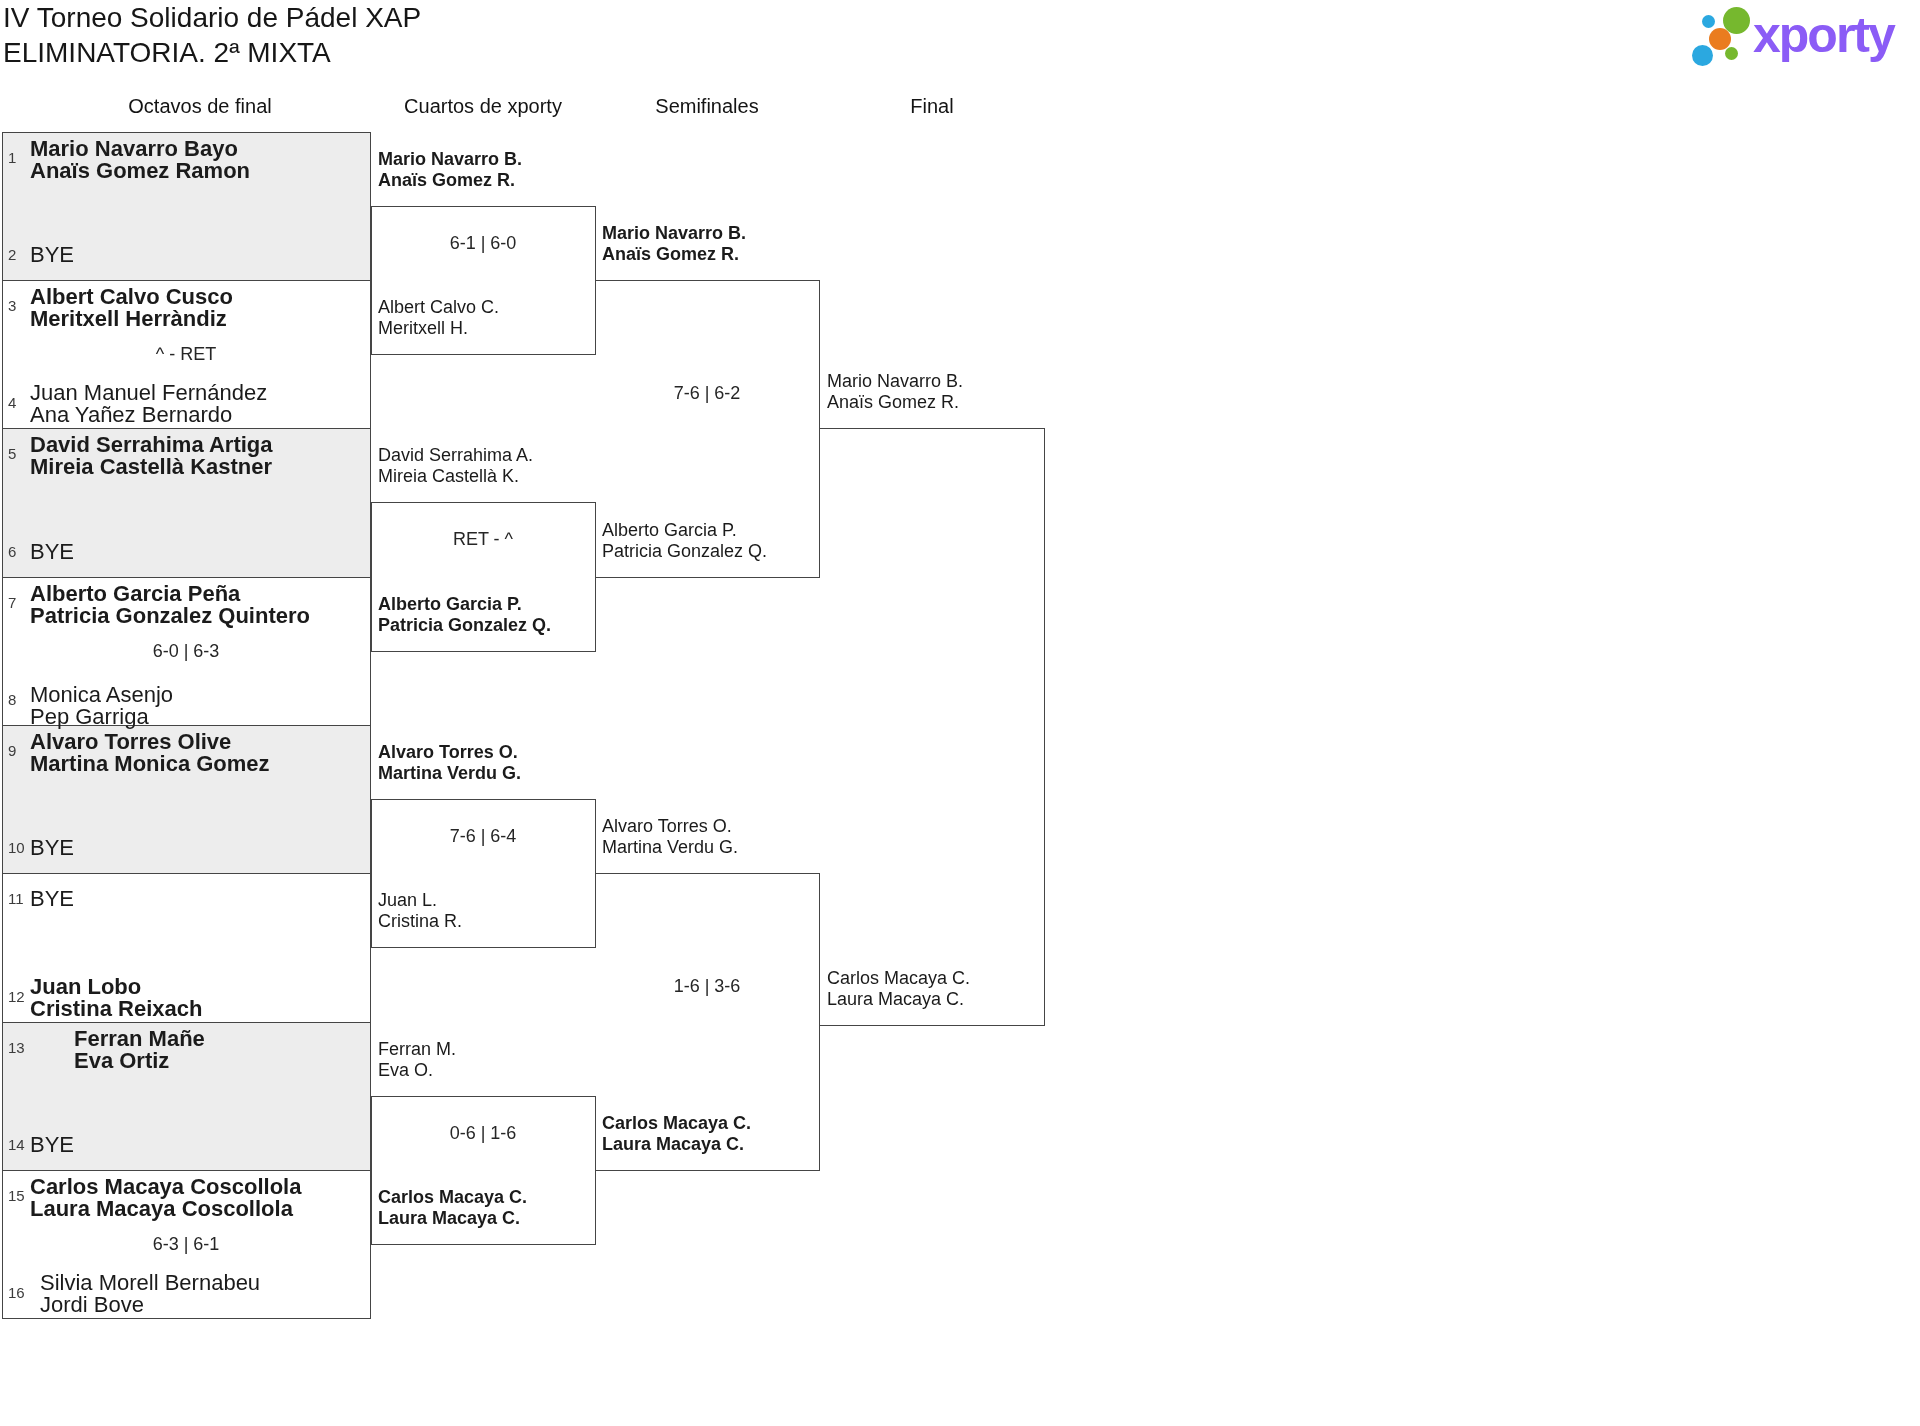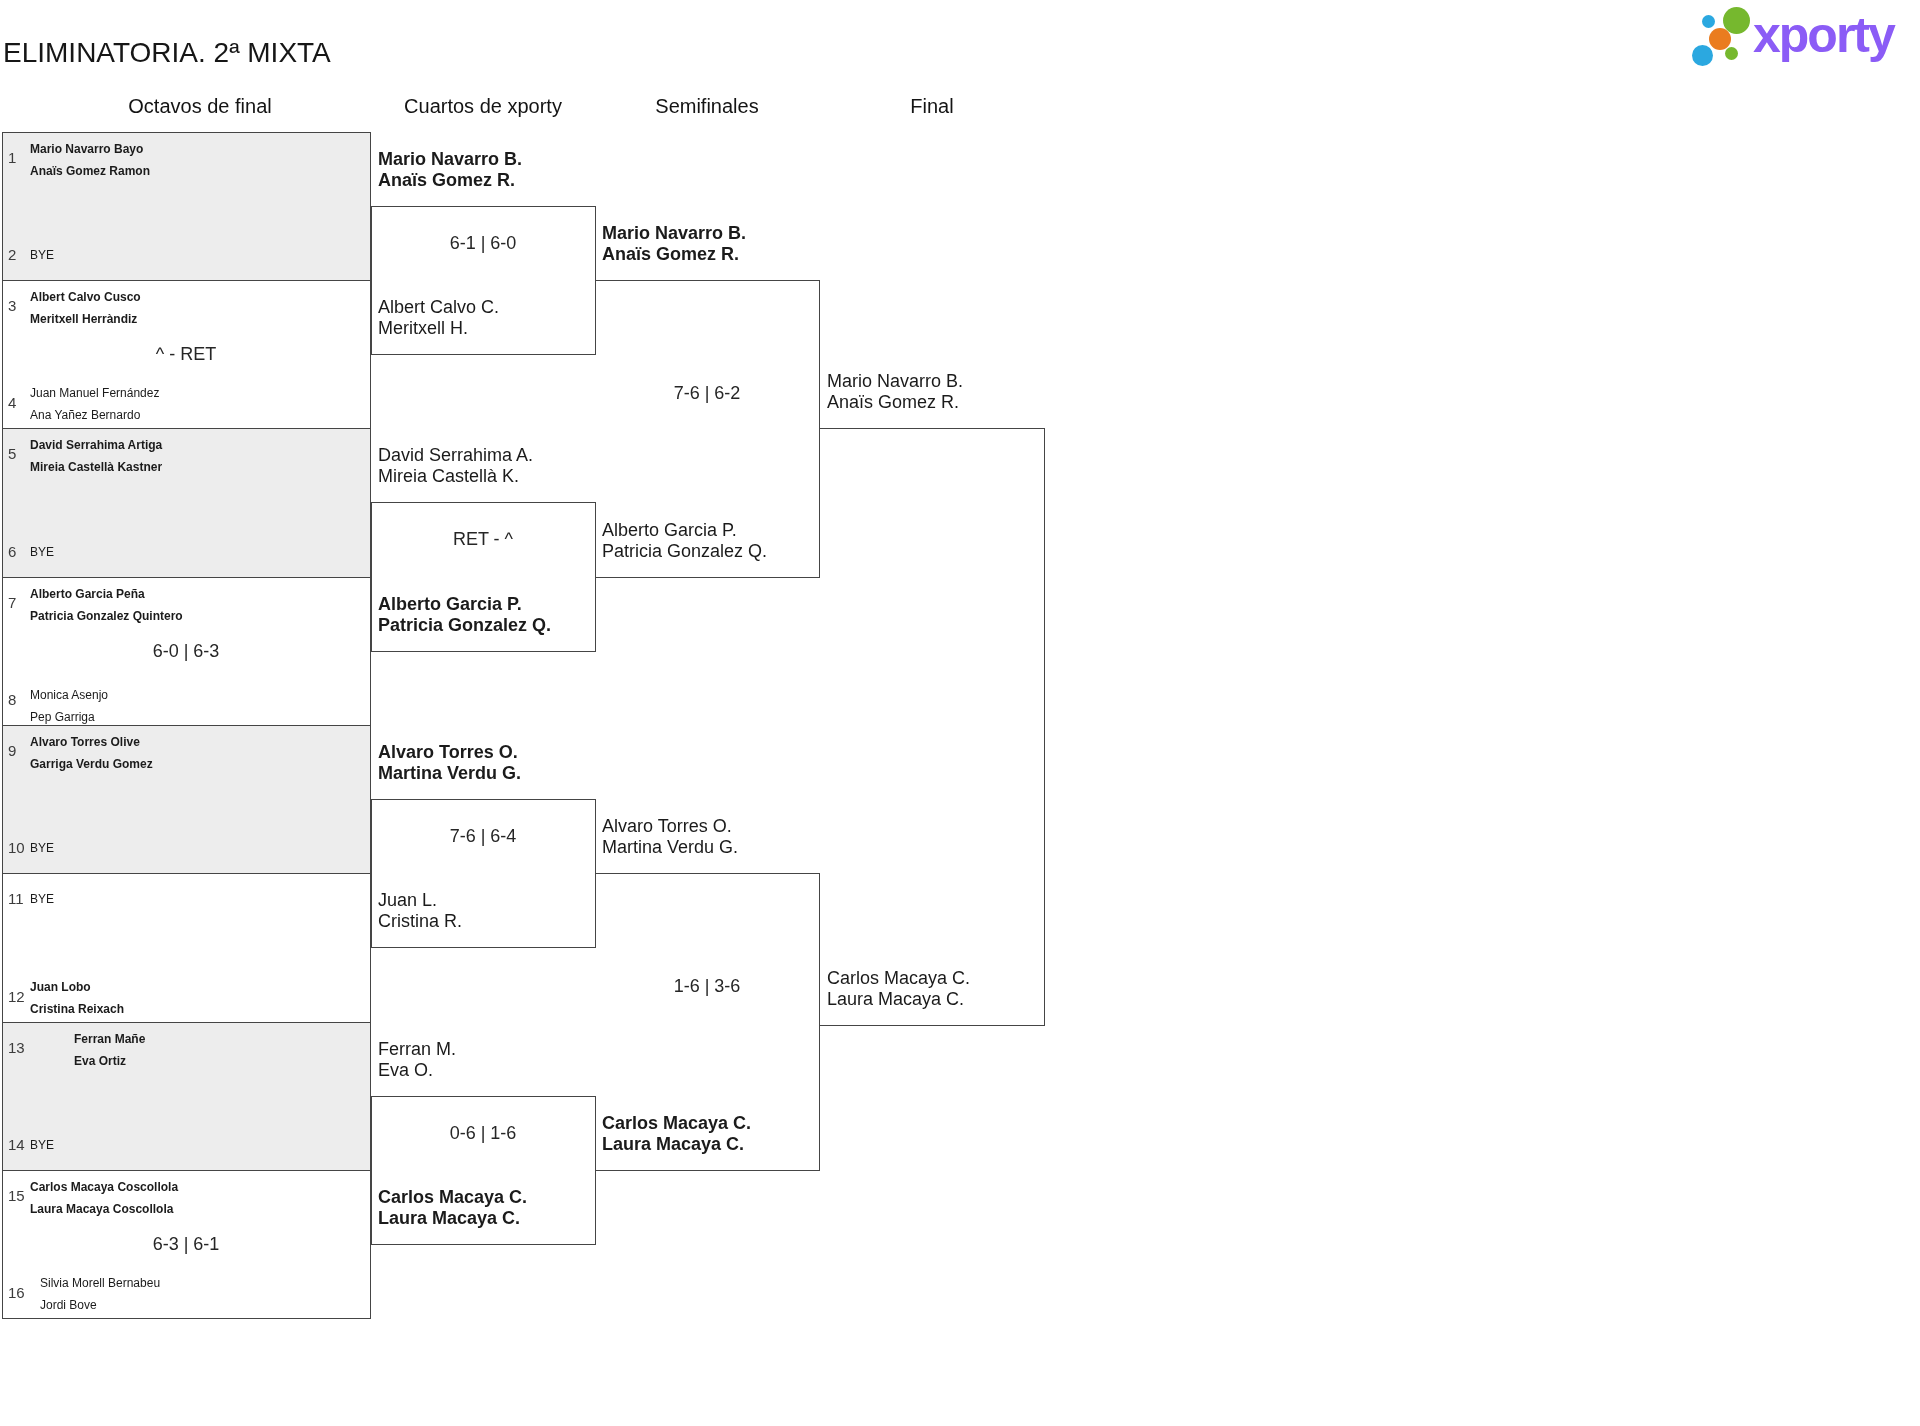--- a/index.html
+++ b/index.html
@@ -10,34 +10,35 @@
   
   .title1{left:3px;top:2px;font-size:28px;font-weight:500;color:#161616;white-space:nowrap;}
   .title2{left:3px;top:37px;font-size:28px;font-weight:500;color:#161616;white-space:nowrap;}
   .colh{top:95px;font-size:20px;color:#141414;transform:translateX(-50%);white-space:nowrap;}
   
   .cell{left:2px;width:369px;border:1px solid #454545;box-sizing:border-box;background:#fff;}
   .cell.sh{background:#ededed;}
   .qbox{left:371px;width:225px;border:1px solid #454545;box-sizing:border-box;background:transparent;}
   .obox{border:1px solid #454545;border-left:none;box-sizing:border-box;background:transparent;}
   
-  .name{font-size:12px;line-height:22px;white-space:nowrap;color:#1b1b1b;}
+  .name{font-size:22px;line-height:22px;white-space:nowrap;color:#1b1b1b;}
   .adv{font-size:18px;line-height:21px;white-space:nowrap;color:#1b1b1b;}
   .b{font-weight:700;}
   .seed{font-size:15px;line-height:22px;color:#3c3c3c;white-space:nowrap;}
   .score{font-size:18px;color:#262626;transform:translate(-50%,-50%);white-space:nowrap;}
   
   .dot{border-radius:50%;}
   .wordmark{left:1753px;top:6px;font-size:50px;font-weight:700;letter-spacing:-2px;color:#8b5cf6;white-space:nowrap;}
 </style>
 </head>
 <body>
 
 <div id="stage">
 
+  <div class="abs title1">IV Torneo Solidario de Pádel XAP</div>
   <div class="abs title2">ELIMINATORIA. 2ª MIXTA</div>
 
   <div>
     <div class="abs dot" style="left:1702px;top:15px;width:13px;height:13px;background:#2ba8e0;"></div>
     <div class="abs dot" style="left:1723px;top:7px;width:27px;height:27px;background:#76b82e;"></div>
     <div class="abs dot" style="left:1709px;top:28px;width:22px;height:22px;background:#ea7c1f;"></div>
     <div class="abs dot" style="left:1692px;top:45px;width:21px;height:21px;background:#2ba8e0;"></div>
     <div class="abs dot" style="left:1725px;top:47px;width:13px;height:13px;background:#76b82e;"></div>
     <div class="abs wordmark">xporty</div>
   </div>
@@ -102,21 +103,21 @@
   <div class="abs score" style="left:186px;top:651px;">6-0 | 6-3</div>
   <div class="abs seed" style="left:8px;top:689px;">8</div>
   <div class="abs name" style="left:30px;top:684px;">
     <div>Monica Asenjo</div>
     <div>Pep Garriga</div>
   </div>
 
   <div class="abs seed" style="left:8px;top:740px;">9</div>
   <div class="abs name b" style="left:30px;top:731px;">
     <div>Alvaro Torres Olive</div>
-    <div>Garriga Verdu Gomez</div>
+    <div>Martina Monica Gomez</div>
   </div>
   <div class="abs seed" style="left:8px;top:837px;">10</div>
   <div class="abs name" style="left:30px;top:837px;">BYE</div>
 
   <div class="abs seed" style="left:8px;top:888px;">11</div>
   <div class="abs name" style="left:30px;top:888px;">BYE</div>
   <div class="abs seed" style="left:8px;top:986px;">12</div>
   <div class="abs name b" style="left:30px;top:976px;">
     <div>Juan Lobo</div>
     <div>Cristina Reixach</div>

